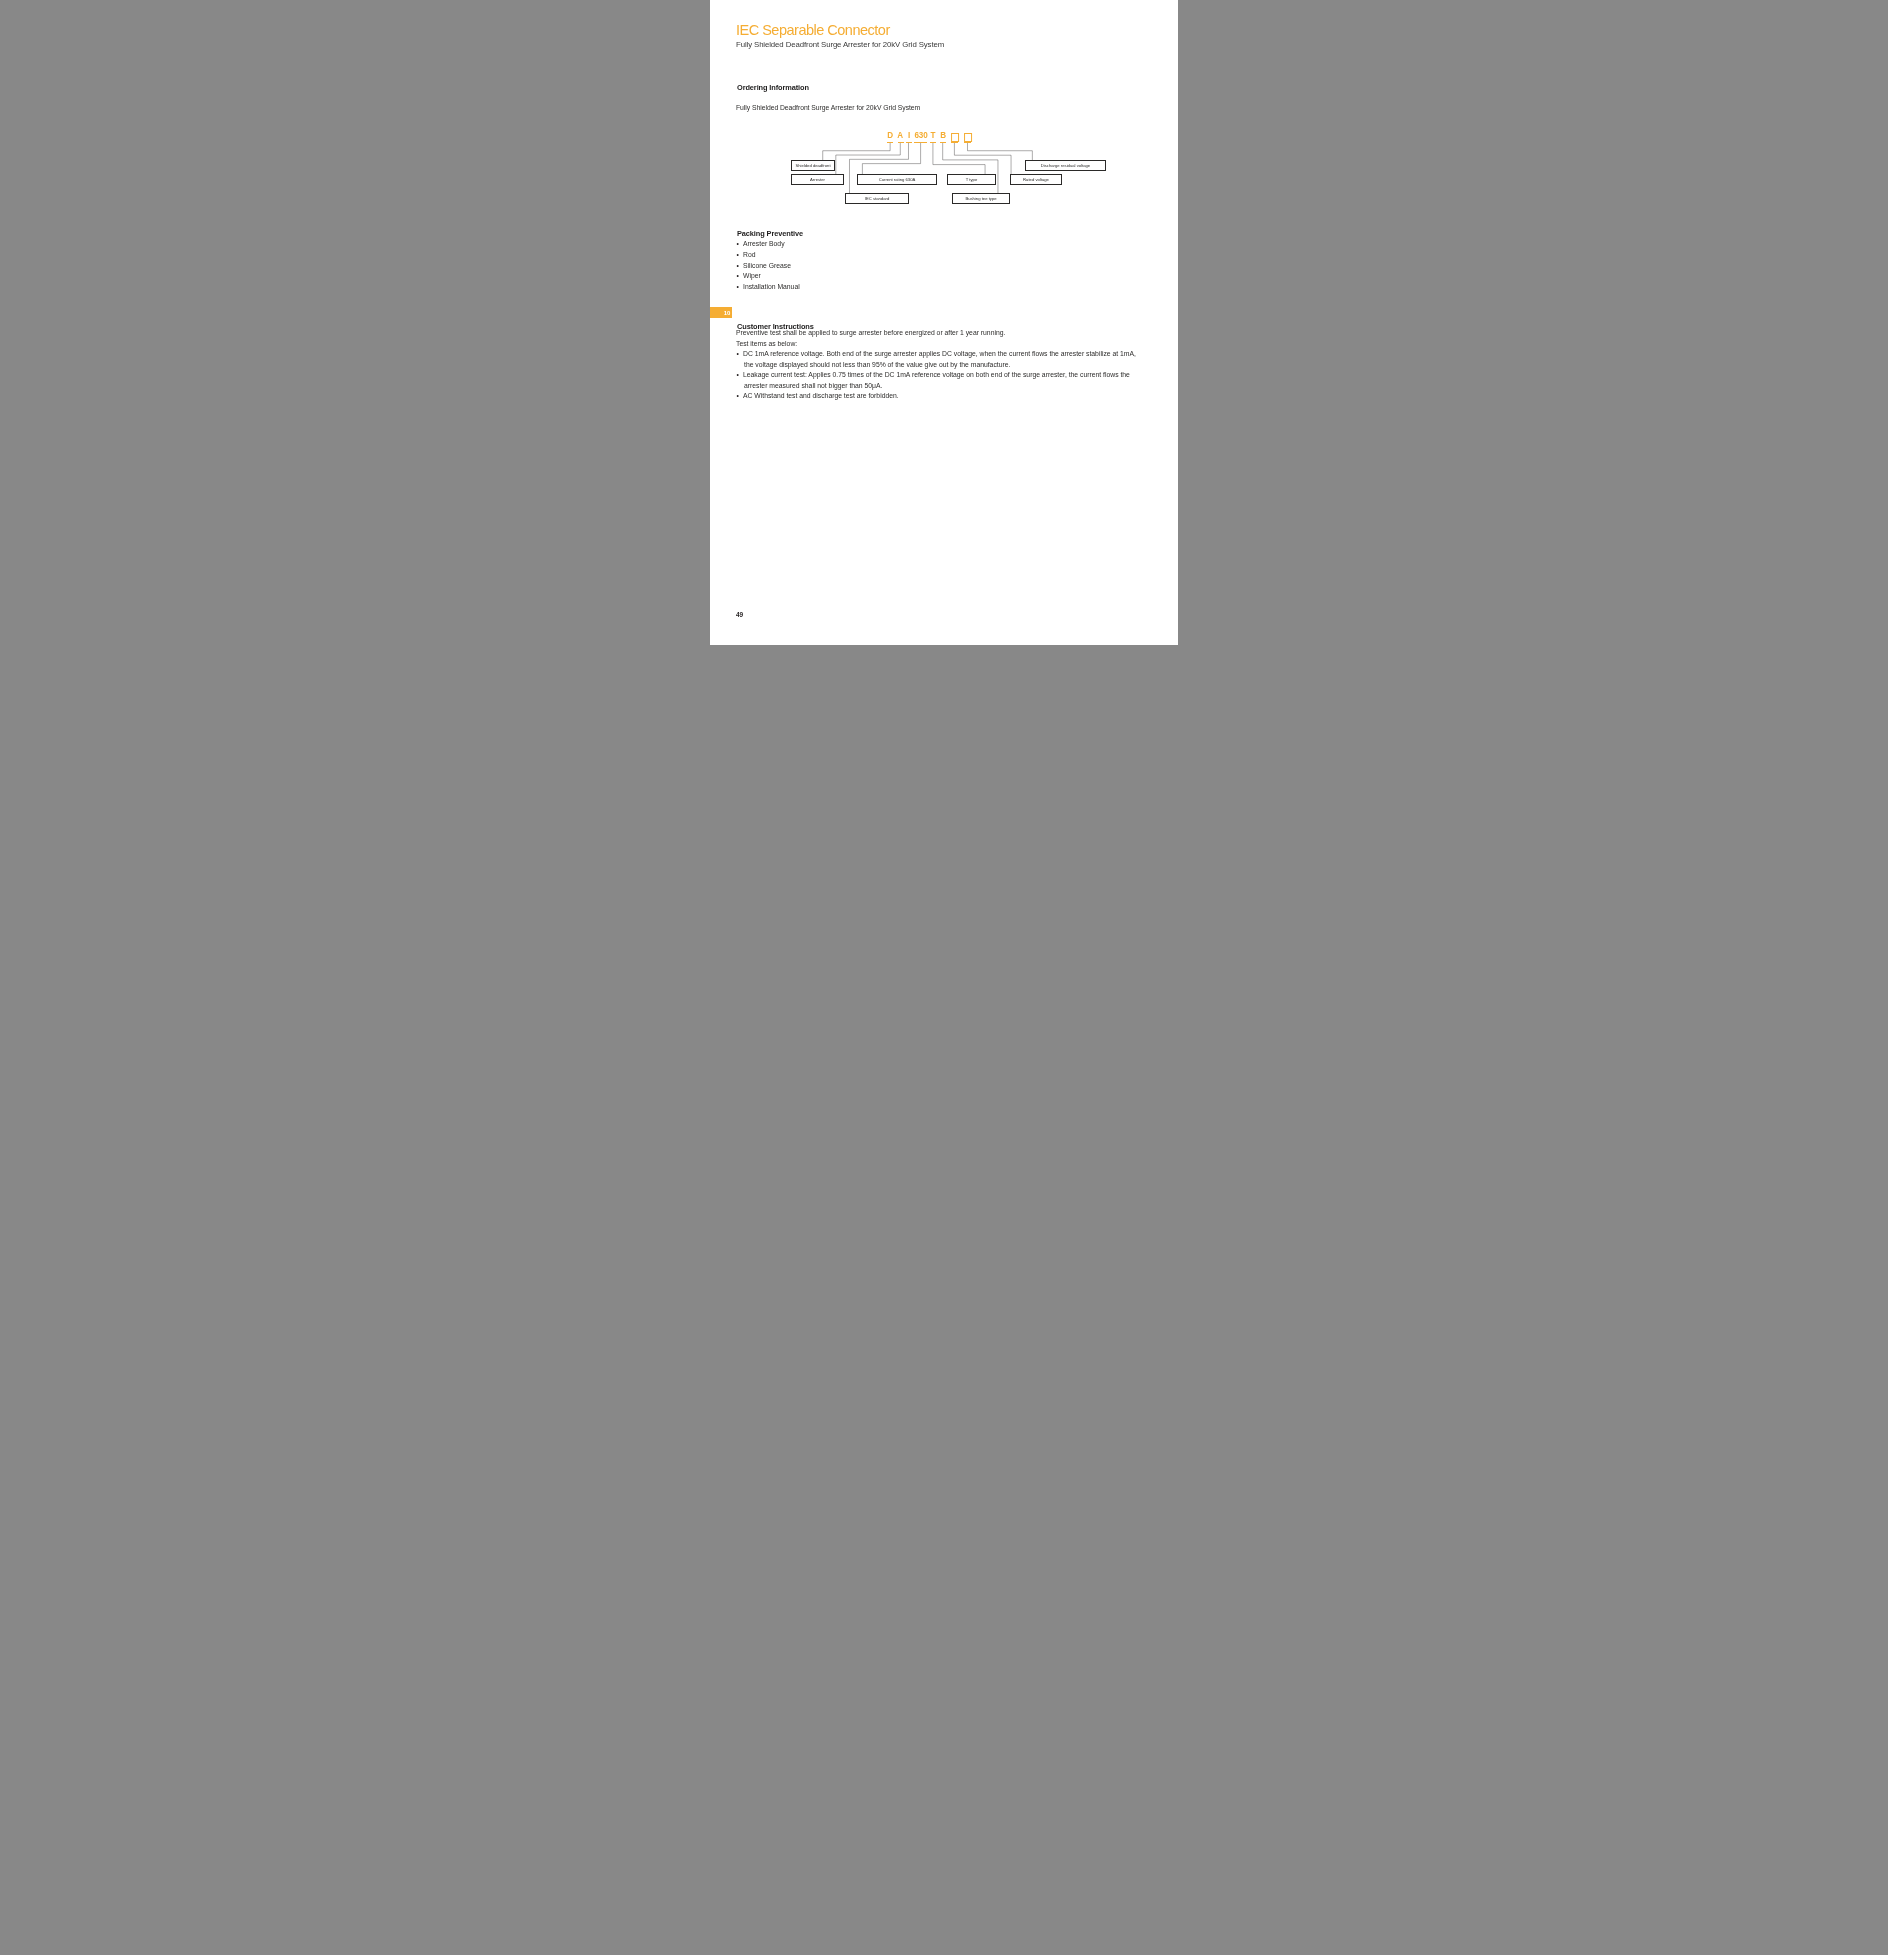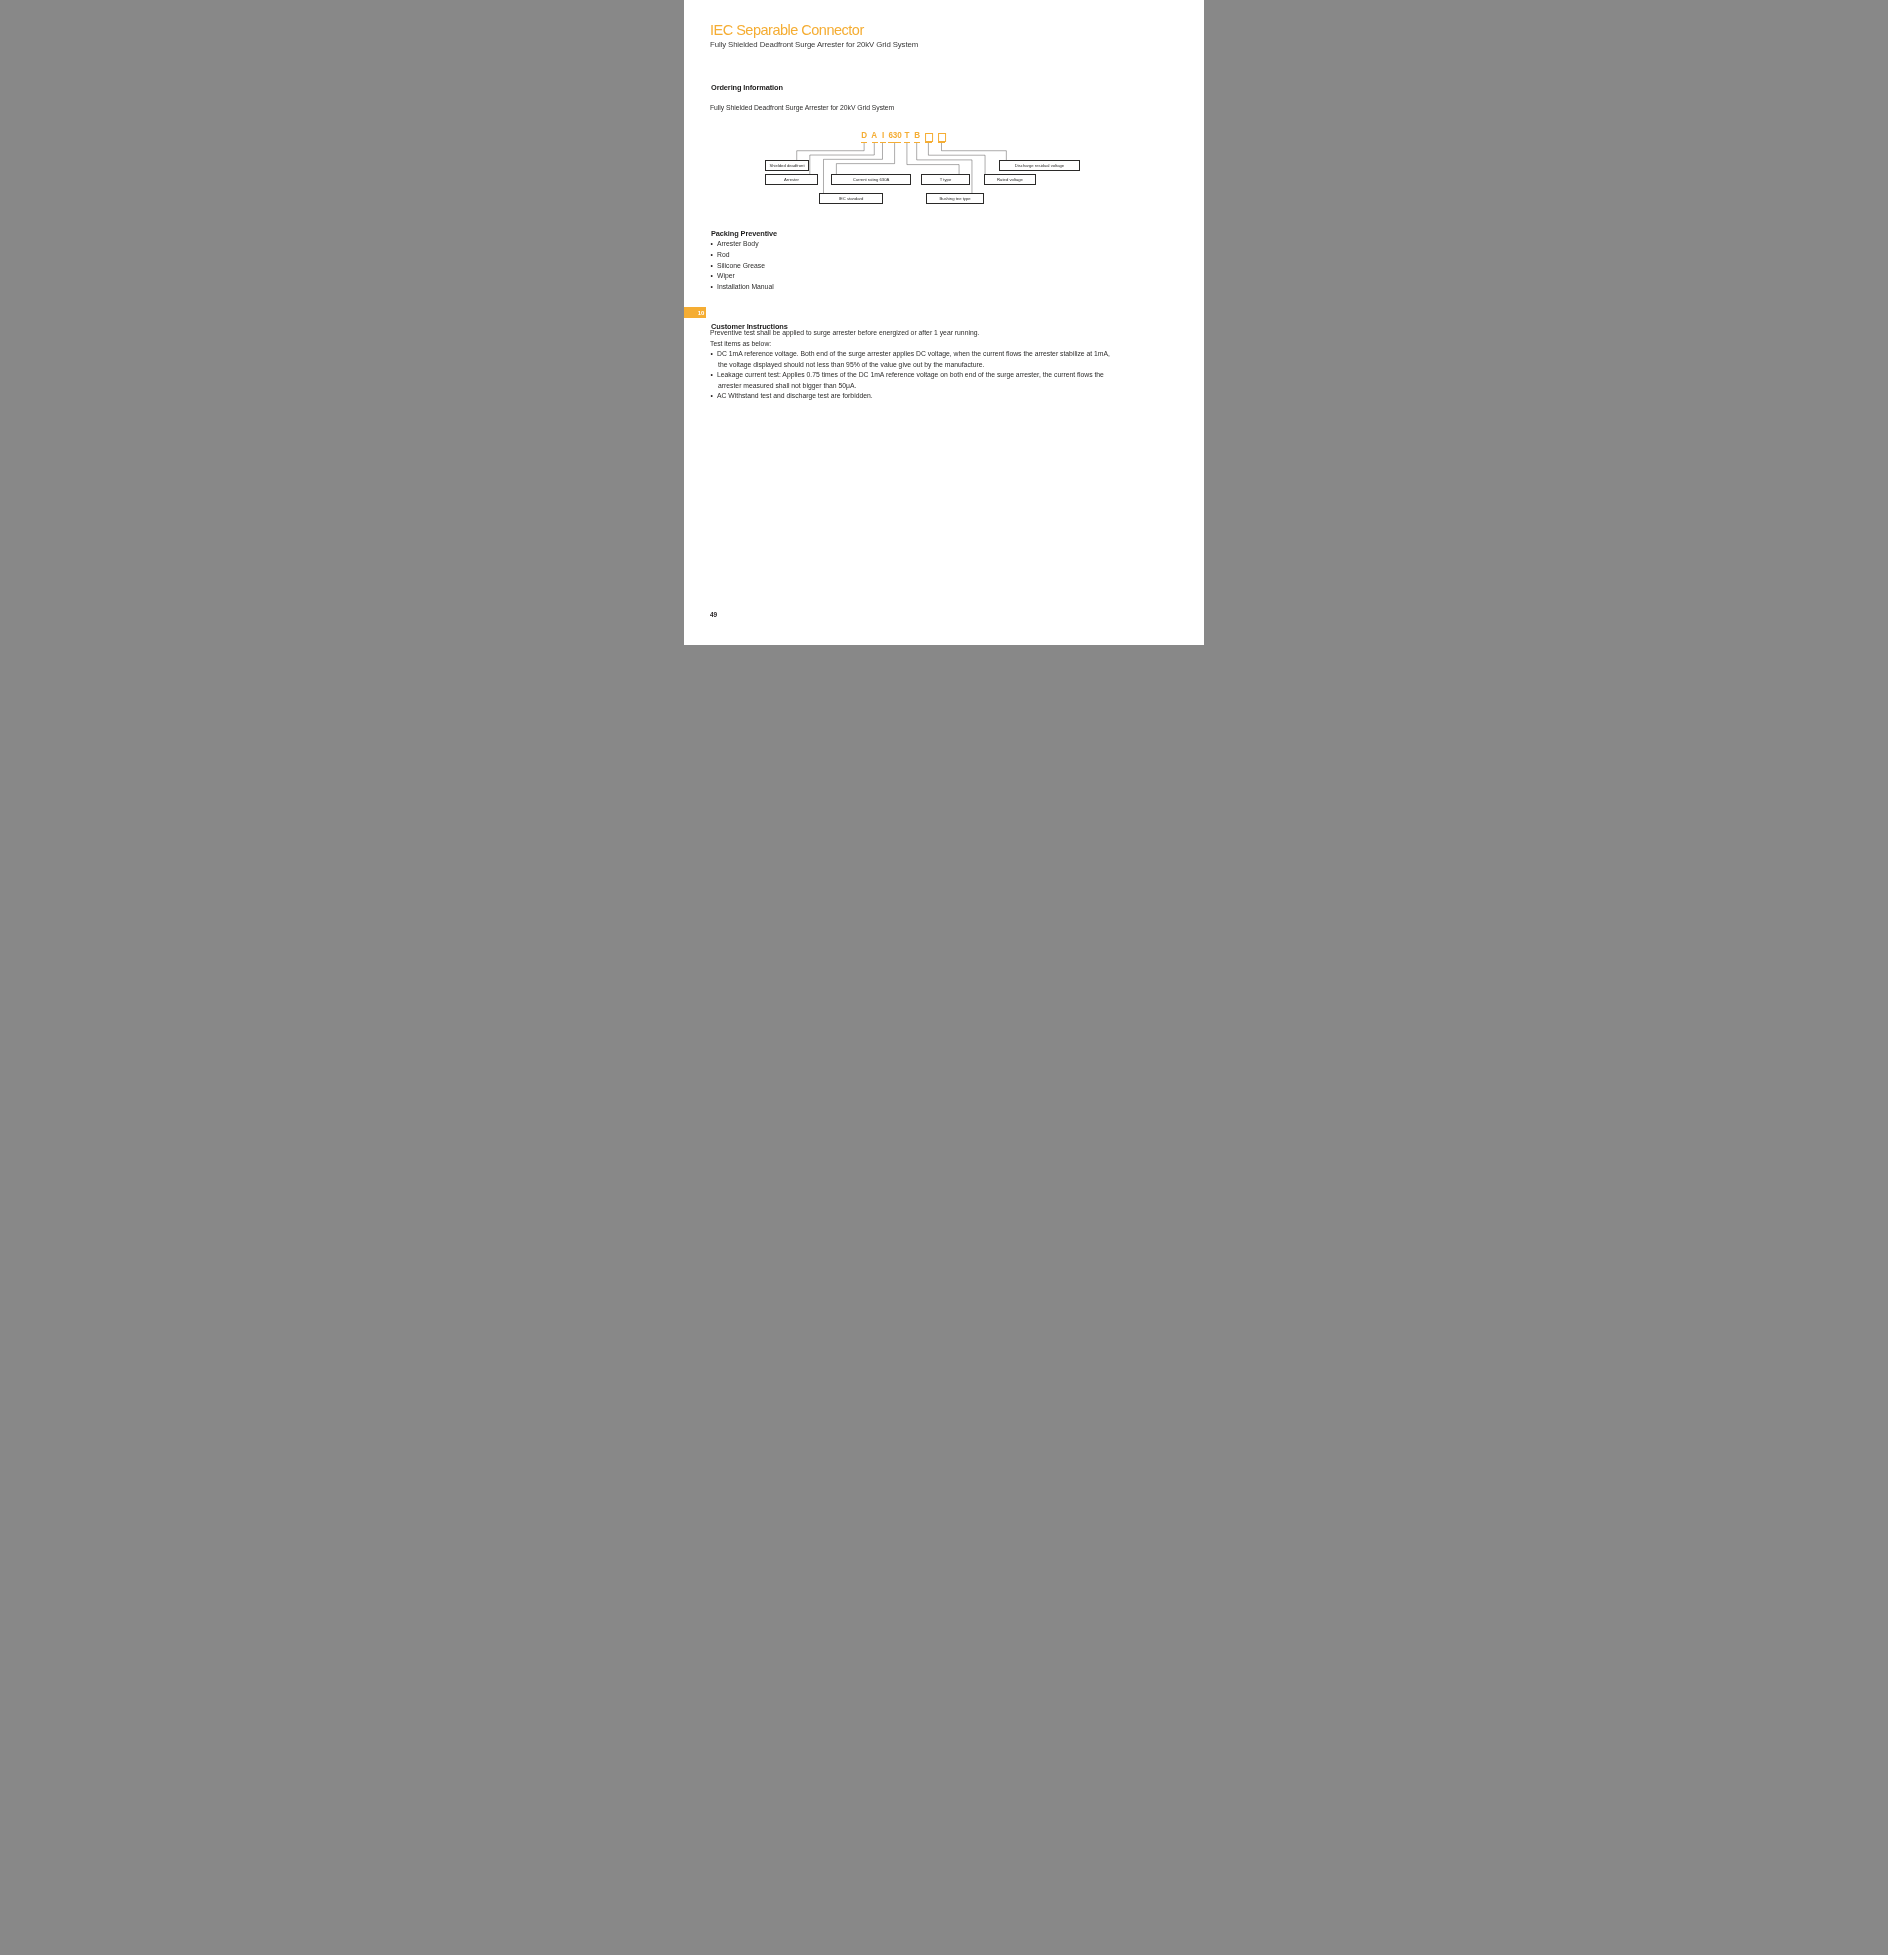--- a/index.html
+++ b/index.html
@@ -1,18 +1,18 @@
 <!DOCTYPE html>
 <html style="--accent: #F5AD33;font-size:6.3px"><head>
 <meta charset="utf-8">
 <style>
   html,body{margin:0;padding:0;background:#888;}
   .page{
     position:relative;
-    width:520px;height:645px;
+    width:468px;height:645px;
     background:#ffffff;
     font-family:"Liberation Sans", sans-serif;
     overflow:hidden;
     margin:0 auto;
   }
   .abs{position:absolute;}
   .nowrap{white-space:nowrap;}
 
   
   .doc-title{

